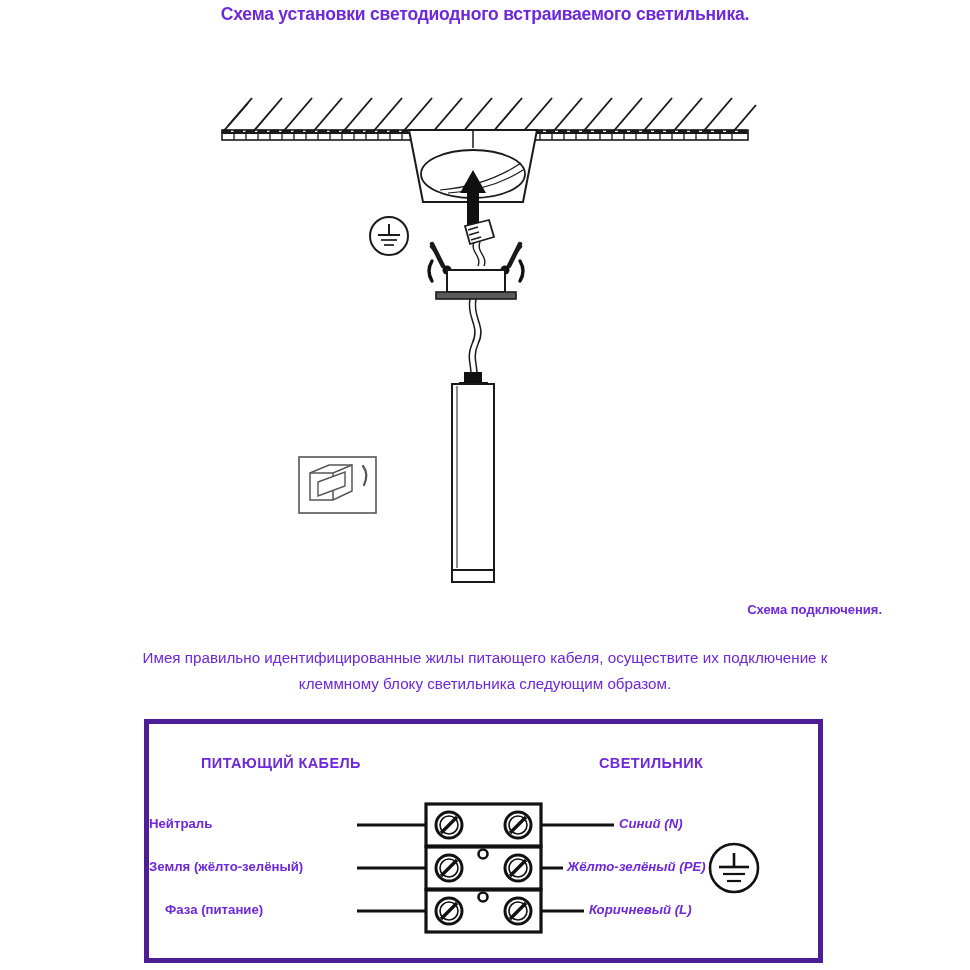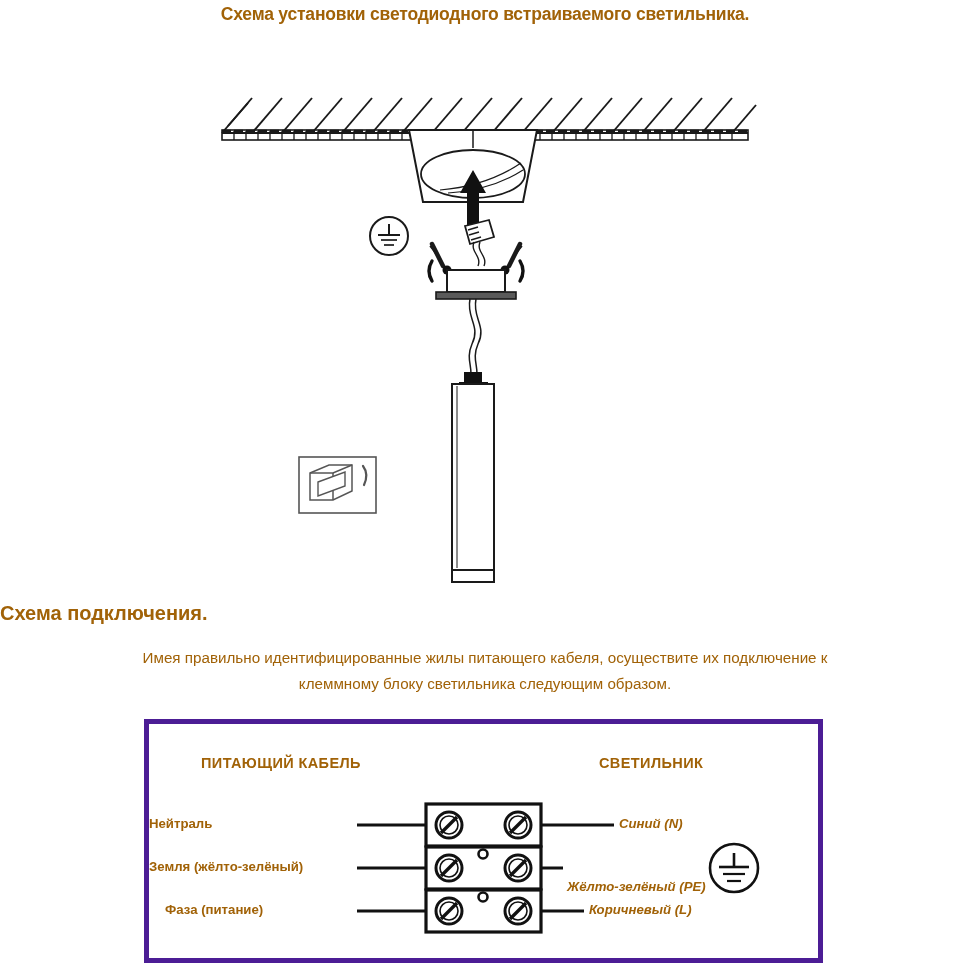--- a/index.html
+++ b/index.html
@@ -6,42 +6,42 @@
     margin: 0;
     padding: 0;
     background: #ffffff;
   }
   #page {
     position: relative;
     width: 970px;
     height: 970px;
     background: #ffffff;
     font-family: "Liberation Sans", sans-serif;
-    color: #a16207;
+    color: #6d28d9;
     overflow: hidden;
   }
 
   
   .title-main {
     position: absolute;
     left: 0;
     top: 4px;
     width: 970px;
     text-align: center;
     font-size: 17.5px;
     font-weight: bold;
     letter-spacing: -0.2px;
   }
   .title-conn {
     position: absolute;
     left: 0;
     top: 602px;
     width: 882px;
-    text-align: left;
-    font-size: 20px;
+    text-align: right;
+    font-size: 13px;
     font-weight: bold;
   }
   .intro {
     position: absolute;
     left: 120px;
     top: 645px;
     width: 730px;
     text-align: center;
     font-size: 15.2px;
     line-height: 26px;
@@ -88,21 +88,21 @@
     white-space: nowrap;
   }
   .lbl-left  { }
   .lbl-right { text-align: left; font-style: italic; }
 
   #lbl-neutral { left: 0px;   top: 92px;  width: 204px; }
   #lbl-earth   { left: 0px;   top: 135px; width: 204px; }
   #lbl-phase   { left: 0px;   top: 178px; width: 204px; margin-left: 16px; }
 
   #lbl-blue    { left: 470px; top: 92px;  }
-  #lbl-pe      { left: 418px; top: 135px; margin-top: 20px; }
+  #lbl-pe      { left: 418px; top: 135px; }
   #lbl-brown   { left: 440px; top: 178px; }
 </style>
 </head>
 <body>
 
 <div id="page">
 
   <div class="title-main">Схема установки светодиодного встраиваемого светильника.</div>
 
   <svg id="install-svg" width="970" height="570" viewBox="0 0 970 570">

